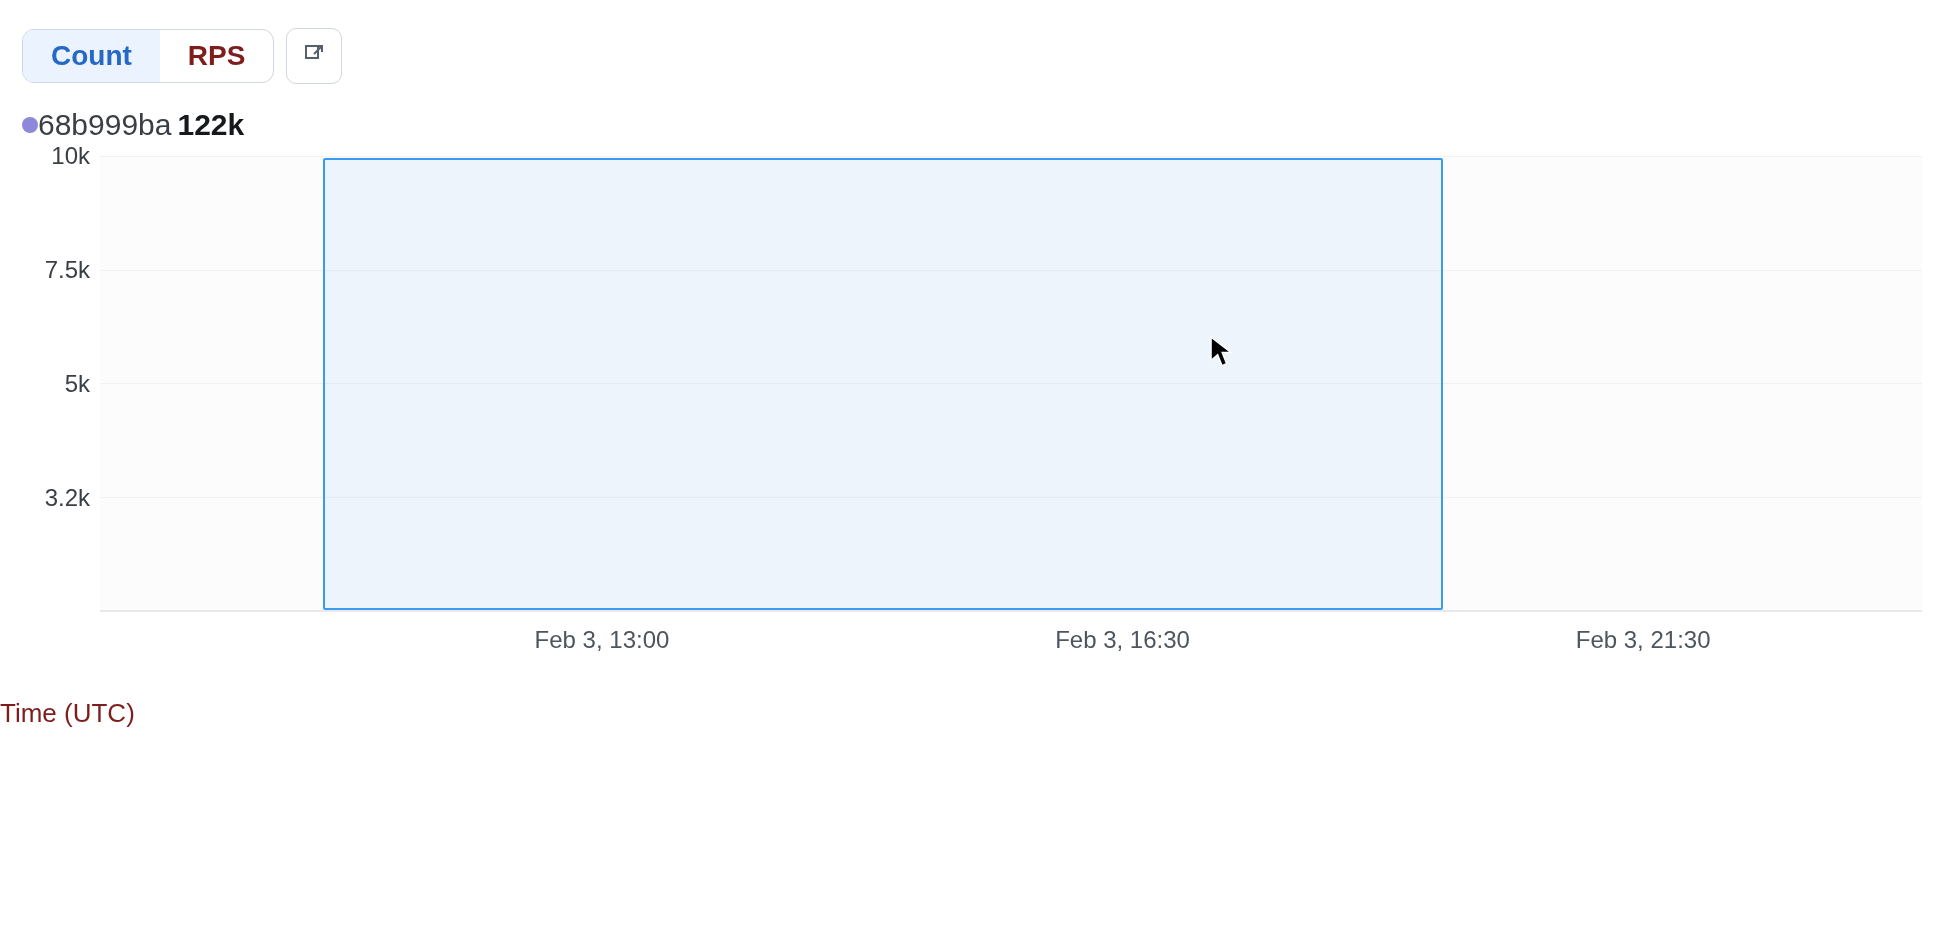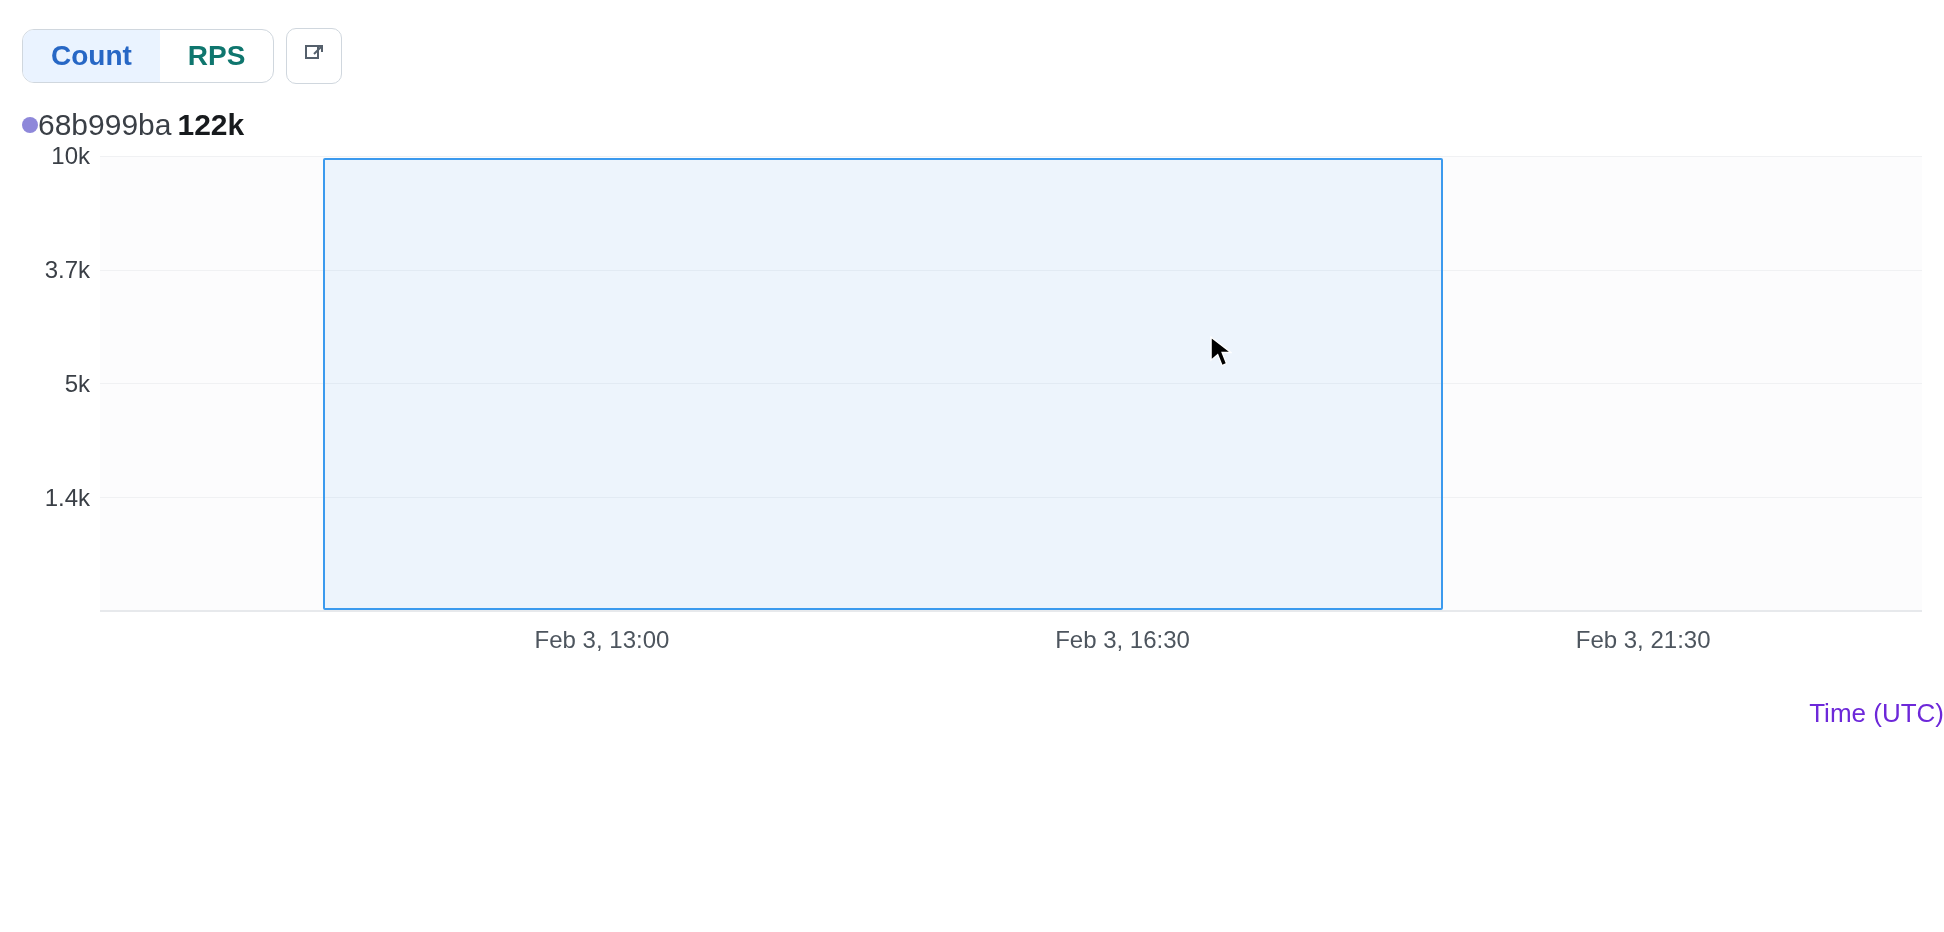--- a/index.html
+++ b/index.html
@@ -17,21 +17,21 @@
   html,body{margin:0;padding:0;background:#fff;color:var(--text);
     font-family:-apple-system,BlinkMacSystemFont,"Segoe UI",Helvetica,Arial,sans-serif;}
   .wrap{width:1944px;height:932px;position:relative;box-sizing:border-box;}
 
   
   .hdr{display:flex;align-items:center;justify-content:space-between;padding:28px 30px 8px 22px;}
   .title{font-size:40px;font-weight:700;letter-spacing:.2px;color:#232629;
     border-bottom:2px dotted #c8ccd0;padding-bottom:2px;line-height:1.05;}
   .right{display:flex;align-items:center;gap:12px;}
   .seg{display:inline-flex;border:1px solid var(--border);border-radius:12px;overflow:hidden;background:#fff;}
-  .seg .opt{padding:10px 28px;font-size:28px;font-weight:600;color:#0f766e;}
+  .seg .opt{padding:10px 28px;font-size:28px;font-weight:600;color:#7f1d1d;}
   .seg .opt.active{background:#eaf3ff;color:#2767c5;}
   .iconbtn{border:1px solid var(--border);background:#fff;border-radius:10px;width:54px;height:54px;
     display:flex;align-items:center;justify-content:center;}
   .iconbtn svg{width:24px;height:24px;stroke:#55606c;stroke-width:2;fill:none;}
 
   
   .legend{display:flex;align-items:center;padding:16px 22px 6px 22px;}
   .dot{width:16px;height:16px;border-radius:50%;background:var(--bar);display:inline-block;}
   .series-id{font-size:30px;color:#3a3f46;font-weight:500;}
   .series-total{font-size:30px;color:#171a1d;font-weight:800;margin-left:6px;}
@@ -46,21 +46,21 @@
   .bars{position:absolute;left:0;right:0;bottom:0;top:0;display:flex;align-items:flex-end;
     padding-left:6px;}
   .slot{flex:1 1 0;display:flex;align-items:flex-end;justify-content:center;position:relative;z-index:2;}
   .bar{width:70%;border-radius:2px 2px 0 0;}
 
   .selbox{position:absolute;top:2px;bottom:0;border:2px solid var(--sel-border);
     background:var(--sel-fill);z-index:1;pointer-events:none;border-radius:2px;}
 
   .xaxis{position:absolute;left:92px;right:10px;bottom:-56px;height:50px;}
   .xtick{position:absolute;transform:translateX(-50%);font-size:24px;color:#4d555e;}
-  .axis-title{text-align:right;font-size:26px;color:#6d28d9;margin-top:86px;}
+  .axis-title{text-align:left;font-size:26px;color:#7f1d1d;margin-top:86px;}
 
   
   .cursor{position:absolute;width:22px;height:28px;pointer-events:none;z-index:5;}
   .cursor svg{display:block;}
 </style>
 </head>
 <body>
 
 <div class="wrap">
 
@@ -84,23 +84,23 @@
 
   <div class="legend">
     <span class="dot"></span>
     <span class="series-id">68b999ba</span>
     <span class="series-total">122k</span>
   </div>
 
   <div class="chart">
     <div class="yaxis">
       <span class="ylabel" style="top:0%">10k</span>
-      <span class="ylabel" style="top:25%">3.7k</span>
+      <span class="ylabel" style="top:25%">7.5k</span>
       <span class="ylabel" style="top:50%">5k</span>
-      <span class="ylabel" style="top:75%">1.4k</span>
+      <span class="ylabel" style="top:75%">3.2k</span>
     </div>
 
     <div class="plot" id="plot">
       <div class="gridline" style="top:0%"></div>
       <div class="gridline" style="top:25%"></div>
       <div class="gridline" style="top:50%"></div>
       <div class="gridline" style="top:75%"></div>
       <div class="selbox" id="selbox" style="left: 12.2449%; width: 61.2245%;"></div>
       <div class="bars" id="bars">
           <div class="slot">

